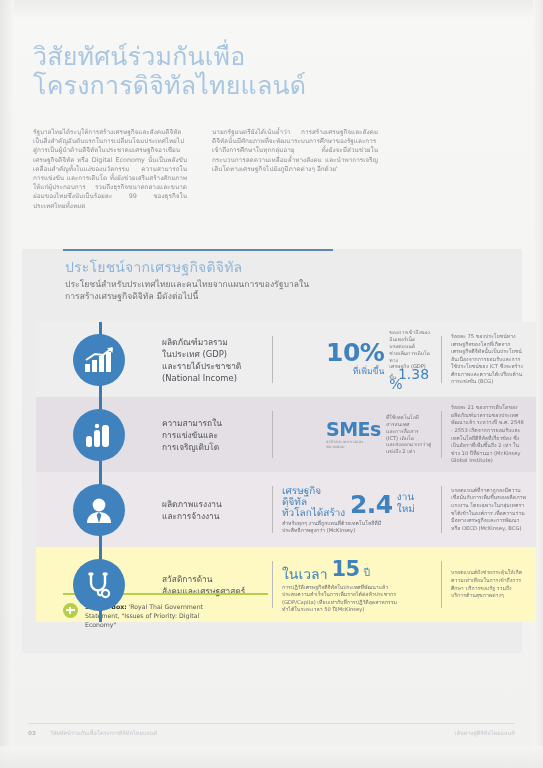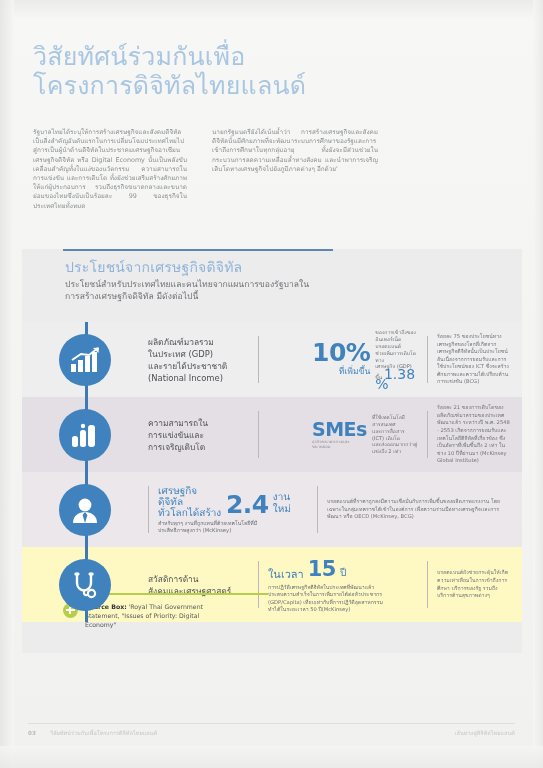--- a/index.html
+++ b/index.html
@@ -57,21 +57,21 @@
     position:absolute;left:43px;top:9px;width:420px;
   }
   .panel-title{
     color:#8fb4d8;font-size:14px;line-height:18px;letter-spacing:.2px;
   }
   .panel-sub{
     color:#6d7075;font-size:8.6px;line-height:12px;margin-top:2px;
   }
 
   
-  .rows{position:absolute;left:0;top:73px;width:500px;}
+  .rows{position:absolute;left:14px;top:73px;width:500px;}
   .row{
     position:relative;height:75px;display:flex;align-items:center;
   }
   .row.tint-a{background:#eeeeee;}
   .row.tint-b{background:#e4dfe4;}
   .row.tint-c{background:#ebe7eb;}
   .row.tint-d{background:#fef9c3;}
 
   
   .connector{
@@ -109,21 +109,21 @@
   }
 
   
   .big-num{
     color:#3f82bd;font-weight:bold;font-size:25px;line-height:26px;
     letter-spacing:-.5px;
   }
   .big-num.sm{font-size:21px;}
   .stat-line{display:flex;align-items:flex-end;gap:4px;}
   .stat-lead{color:#3f82bd;font-size:10px;line-height:11px;}
-  .stat-lead2{color:#3f82bd;font-size:11px;line-height:11px;}
+  .stat-lead2{color:#3f82bd;font-size:14px;line-height:11px;}
   .stat-suffix{color:#3f82bd;font-size:8.6px;line-height:11px;padding-bottom:3px;}
   .stat-suffix2{color:#3f82bd;font-size:10px;line-height:12px;padding-bottom:3px;}
   .stat-sub{color:#6b6e74;font-size:5.2px;line-height:7.4px;margin-top:2px;}
   .stat-side{color:#6b6e74;font-size:5.1px;line-height:6.8px;}
   .stat-inline{display:flex;align-items:center;gap:5px;margin-left:44px;}
   .stat-rightcol{padding-top:1px;}
   .accent-bold{color:#3f82bd;font-weight:normal;font-size:14px;}
   .smes-word{color:#3f82bd;font-weight:bold;font-size:19px;line-height:19px;letter-spacing:-.5px;}
   .smes-sub{color:#8d9097;font-size:4.2px;line-height:5.4px;}
 
@@ -270,20 +270,24 @@
       <div class="row tint-c">
         <div class="icon-cell">
           <div class="circle">
             <svg width="30" height="28" viewBox="0 0 30 28">
               <circle cx="15" cy="9" r="6.4" fill="#fff"></circle>
               <path d="M3 27 C3 19.5 9 16 15 16 C21 16 27 19.5 27 27 Z" fill="#fff"></path>
               <path d="M15 16 L12.6 19 L15 27 L17.4 19 Z" fill="#3f82bd"></path>
             </svg>
           </div>
         </div>
+        <div class="label-cell">
+          <div>ผลิตภาพแรงงาน</div>
+          <div>และการจ้างงาน</div>
+        </div>
         <div class="divider"></div>
         <div class="stat-cell">
           <div class="stat-line">
             <div>
               <div class="stat-lead">เศรษฐกิจดิจิทัล</div>
               <div class="stat-lead">ทั่วโลกได้สร้าง</div>
             </div>
             <div class="big-num">2.4</div>
             <div class="stat-suffix2">งานใหม่</div>
           </div>

